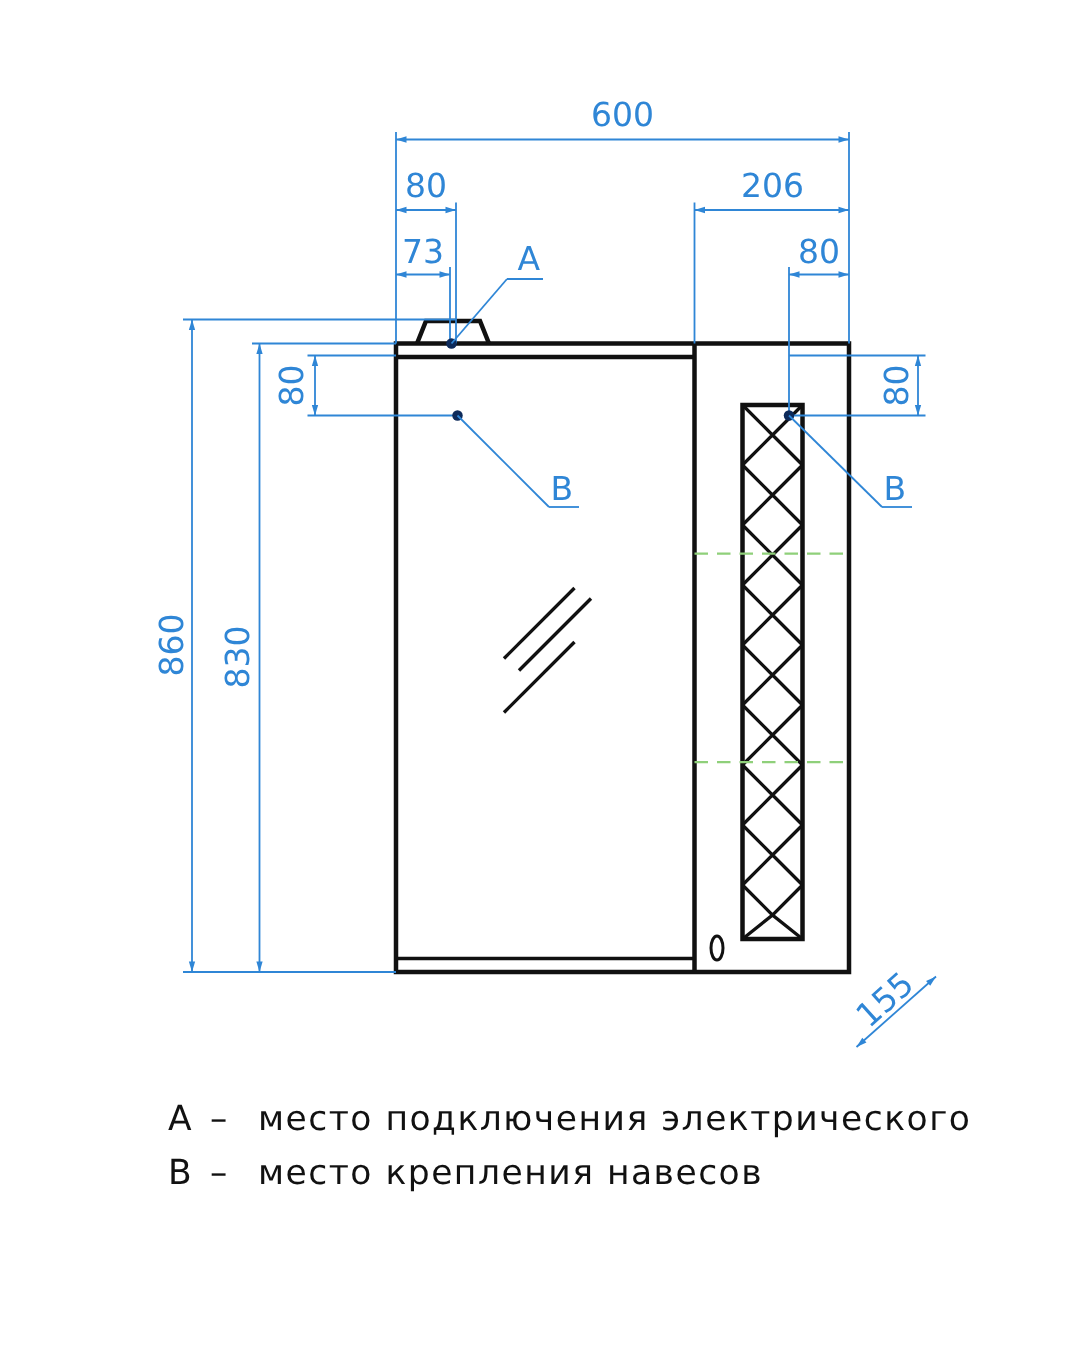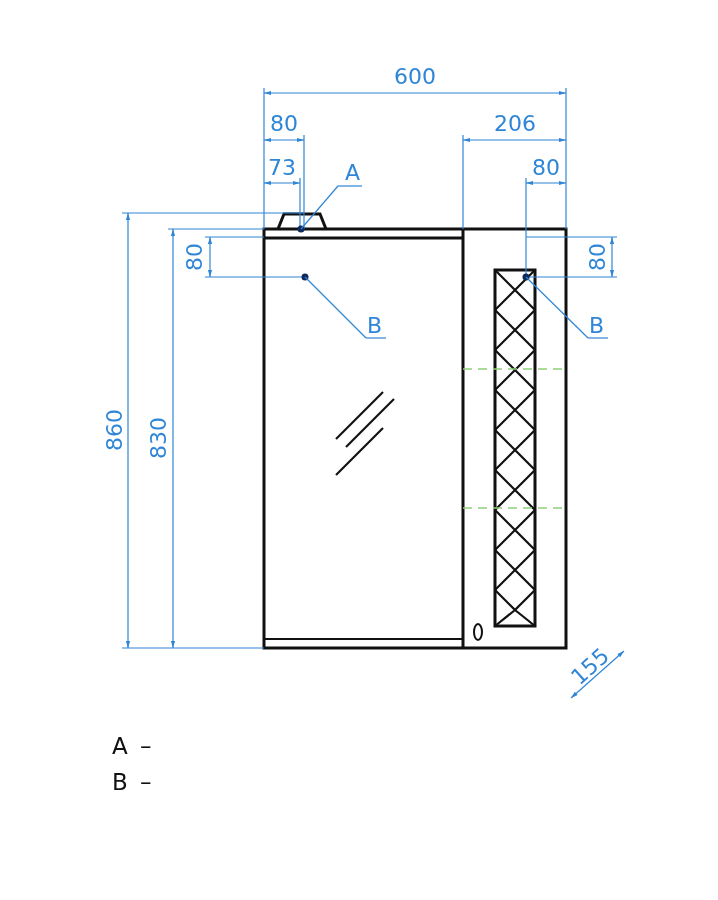--- a/index.html
+++ b/index.html
@@ -117,21 +117,23 @@
     <line x1="526" y1="277" x2="588" y2="338" class="dim"></line>
     <line x1="588" y1="338" x2="608" y2="338" class="dim"></line>
     <text x="589" y="333" class="dimtxt">B</text>
   </g>
 </svg>
 
 <div class="legend">
   <div class="row">
     <span class="key">A</span>
     <span class="dash">–</span>
+    <span>место подключения электрического</span>
   </div>
   <div class="row">
     <span style="width:60px"></span>
   </div>
   <div class="row">
     <span class="key">B</span>
     <span class="dash">–</span>
+    <span>место крепления навесов</span>
   </div>
 </div>
 
 </body></html>

